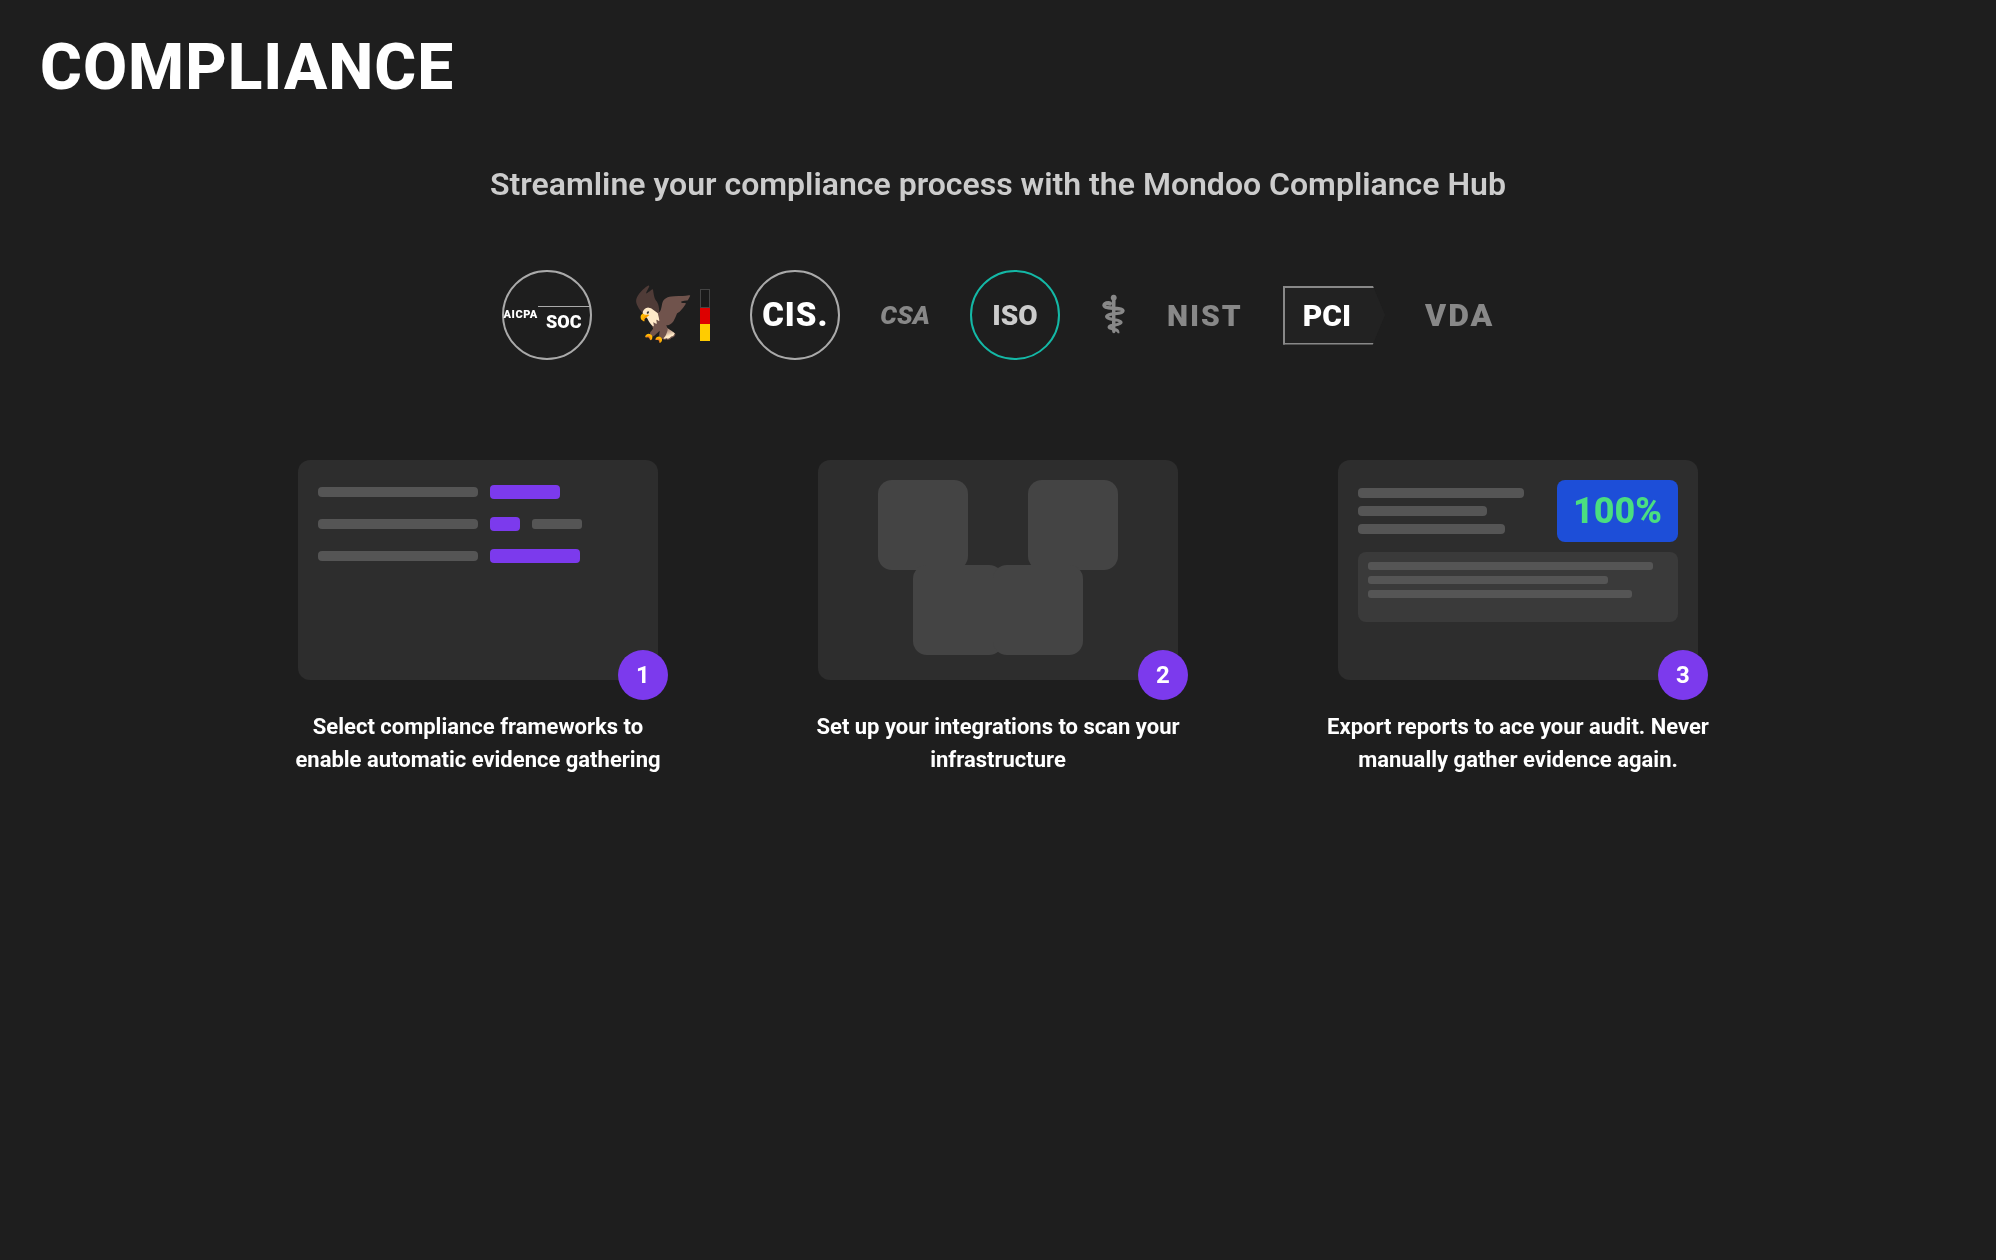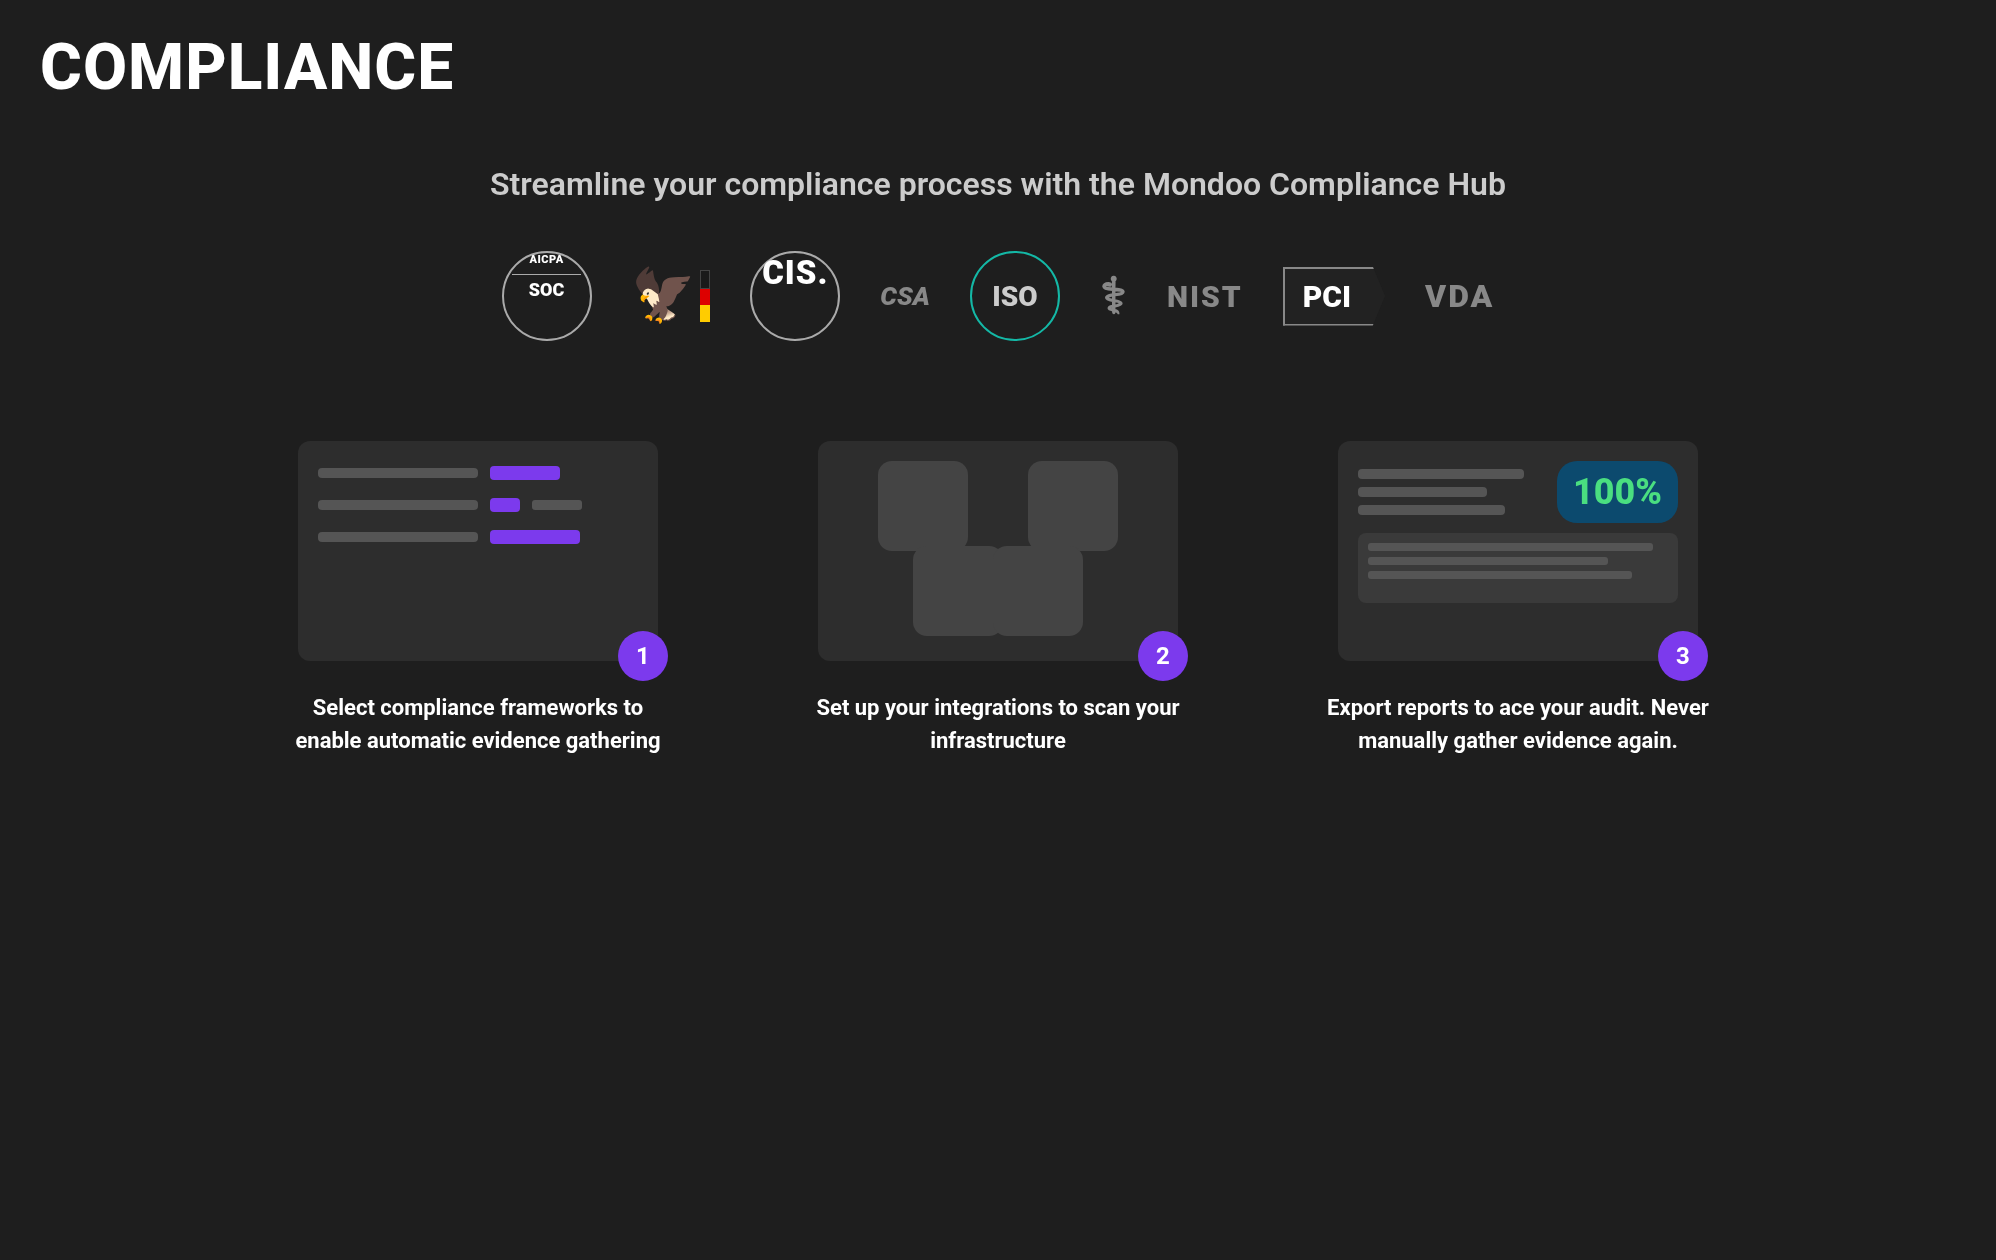--- a/index.html
+++ b/index.html
@@ -30,21 +30,21 @@
       flex-direction: column;
       align-items: center;
       padding: 40px 20px;
     }
 
     .subtitle {
       font-size: 32px;
       font-weight: 600;
       color: #cccccc;
       text-align: center;
-      margin-bottom: 48px;
+      margin-bottom: 67px;
     }
 
     .logos-row {
       display: flex;
       align-items: center;
       justify-content: center;
       gap: 40px;
       margin-bottom: 100px;
       flex-wrap: wrap;
     }
@@ -56,22 +56,23 @@
       color: #ffffff;
       font-weight: 700;
     }
 
     .logo-circle {
       width: 90px;
       height: 90px;
       border-radius: 50%;
       border: 2px solid #aaa;
       display: flex;
-      flex-direction: column;
-      align-items: center;
+      flex-direction: row;
+      align-items: center;
+      justify-content: center;
       font-size: 12px;
       font-weight: 700;
       color: #ffffff;
       text-align: center;
       line-height: 1.2;
     }
 
     .logo-aicpa {
       font-size: 11px;
       font-weight: 900;
@@ -236,22 +237,22 @@
       flex: 1;
     }
 
     .step3-line {
       height: 10px;
       background: #555;
       border-radius: 4px;
     }
 
     .step3-score {
-      background: #0c4a6e;
-      border-radius: 20px;
+      background: #1d4ed8;
+      border-radius: 8px;
       padding: 10px 16px;
       font-size: 36px;
       font-weight: 800;
       color: #4ade80;
       min-width: 110px;
       text-align: center;
     }
 
     .step3-bottom {
       background: #3a3a3a;

